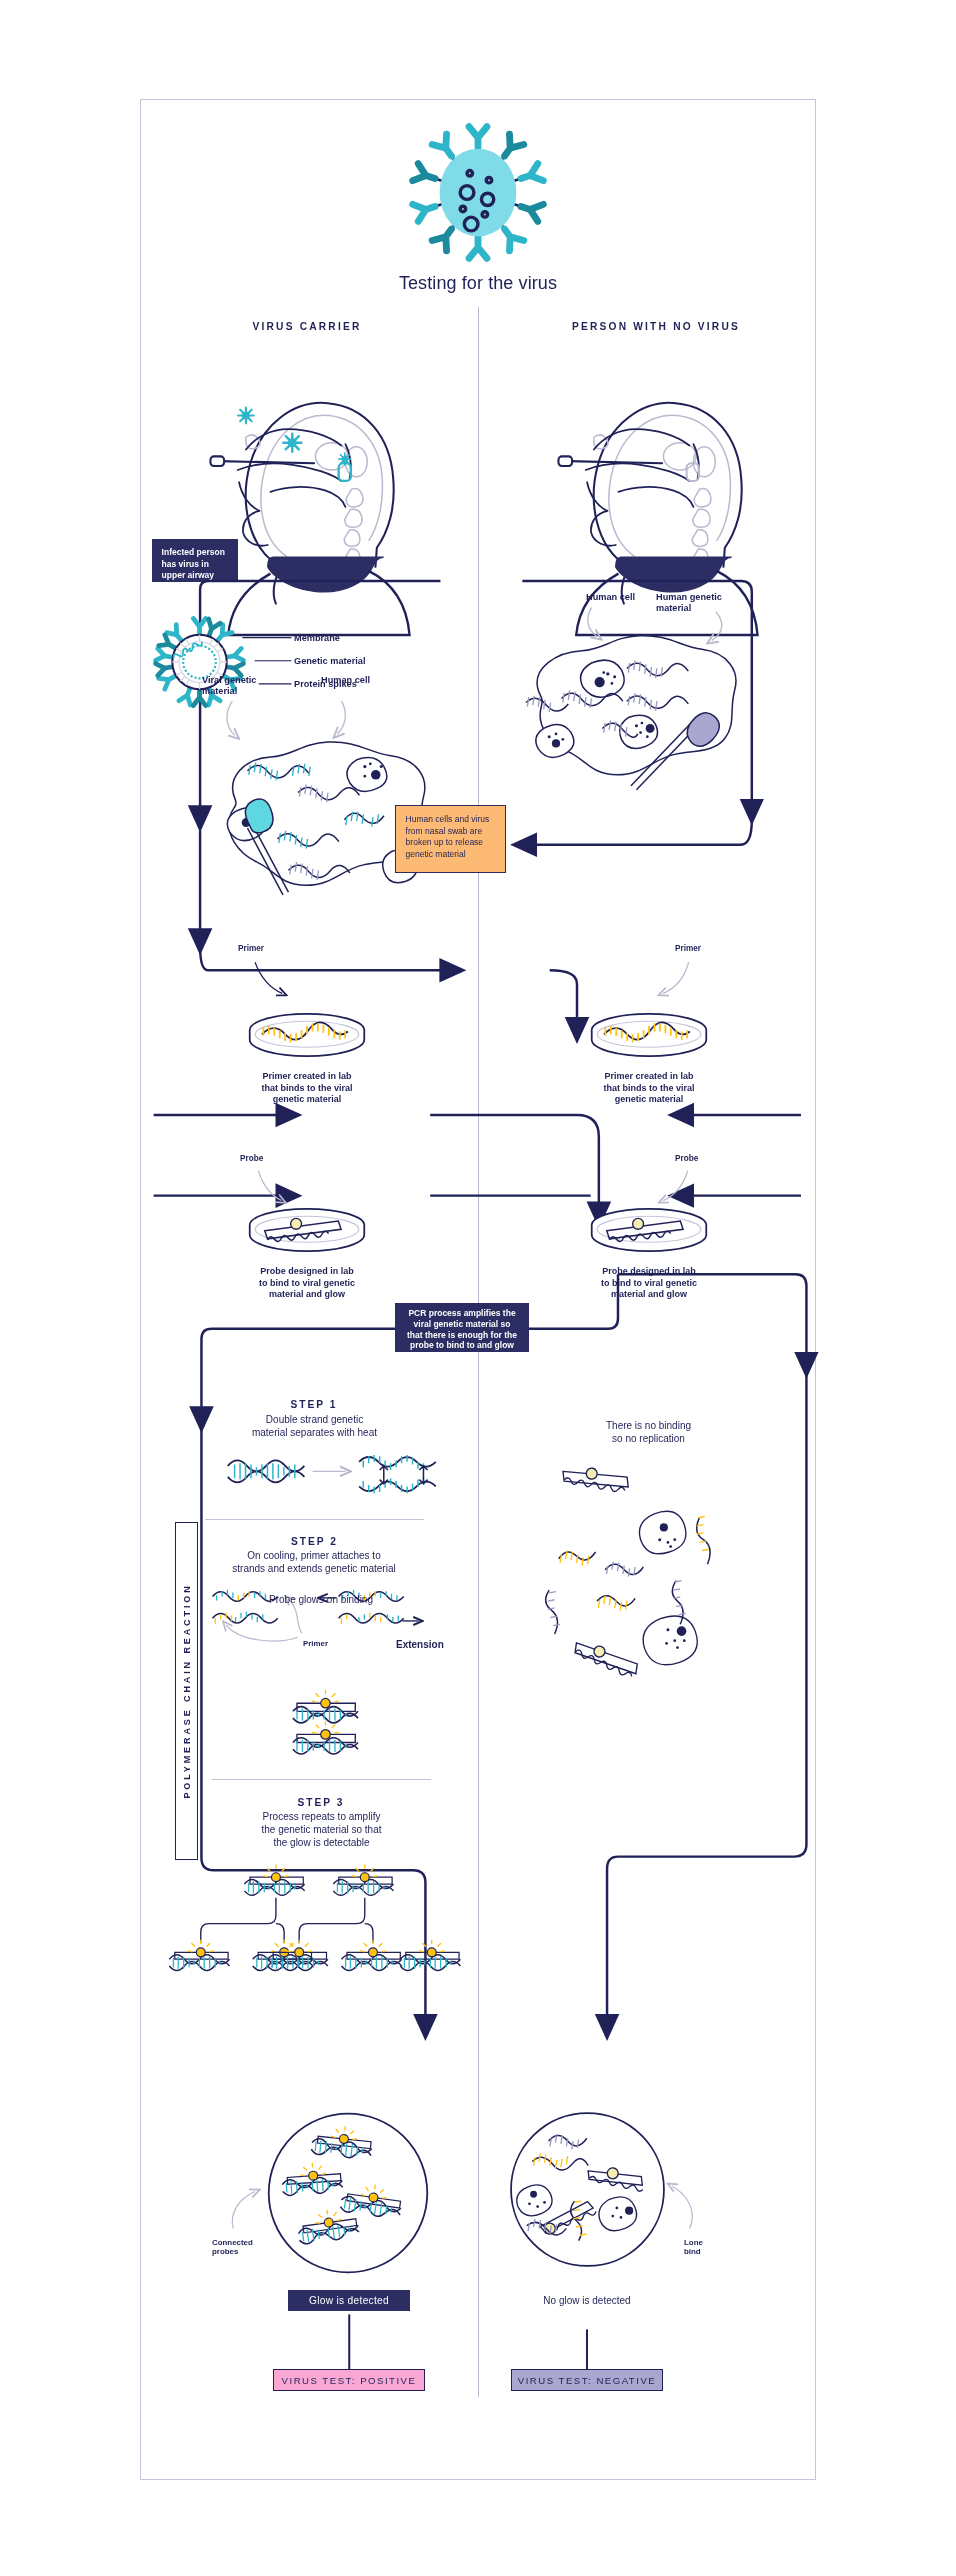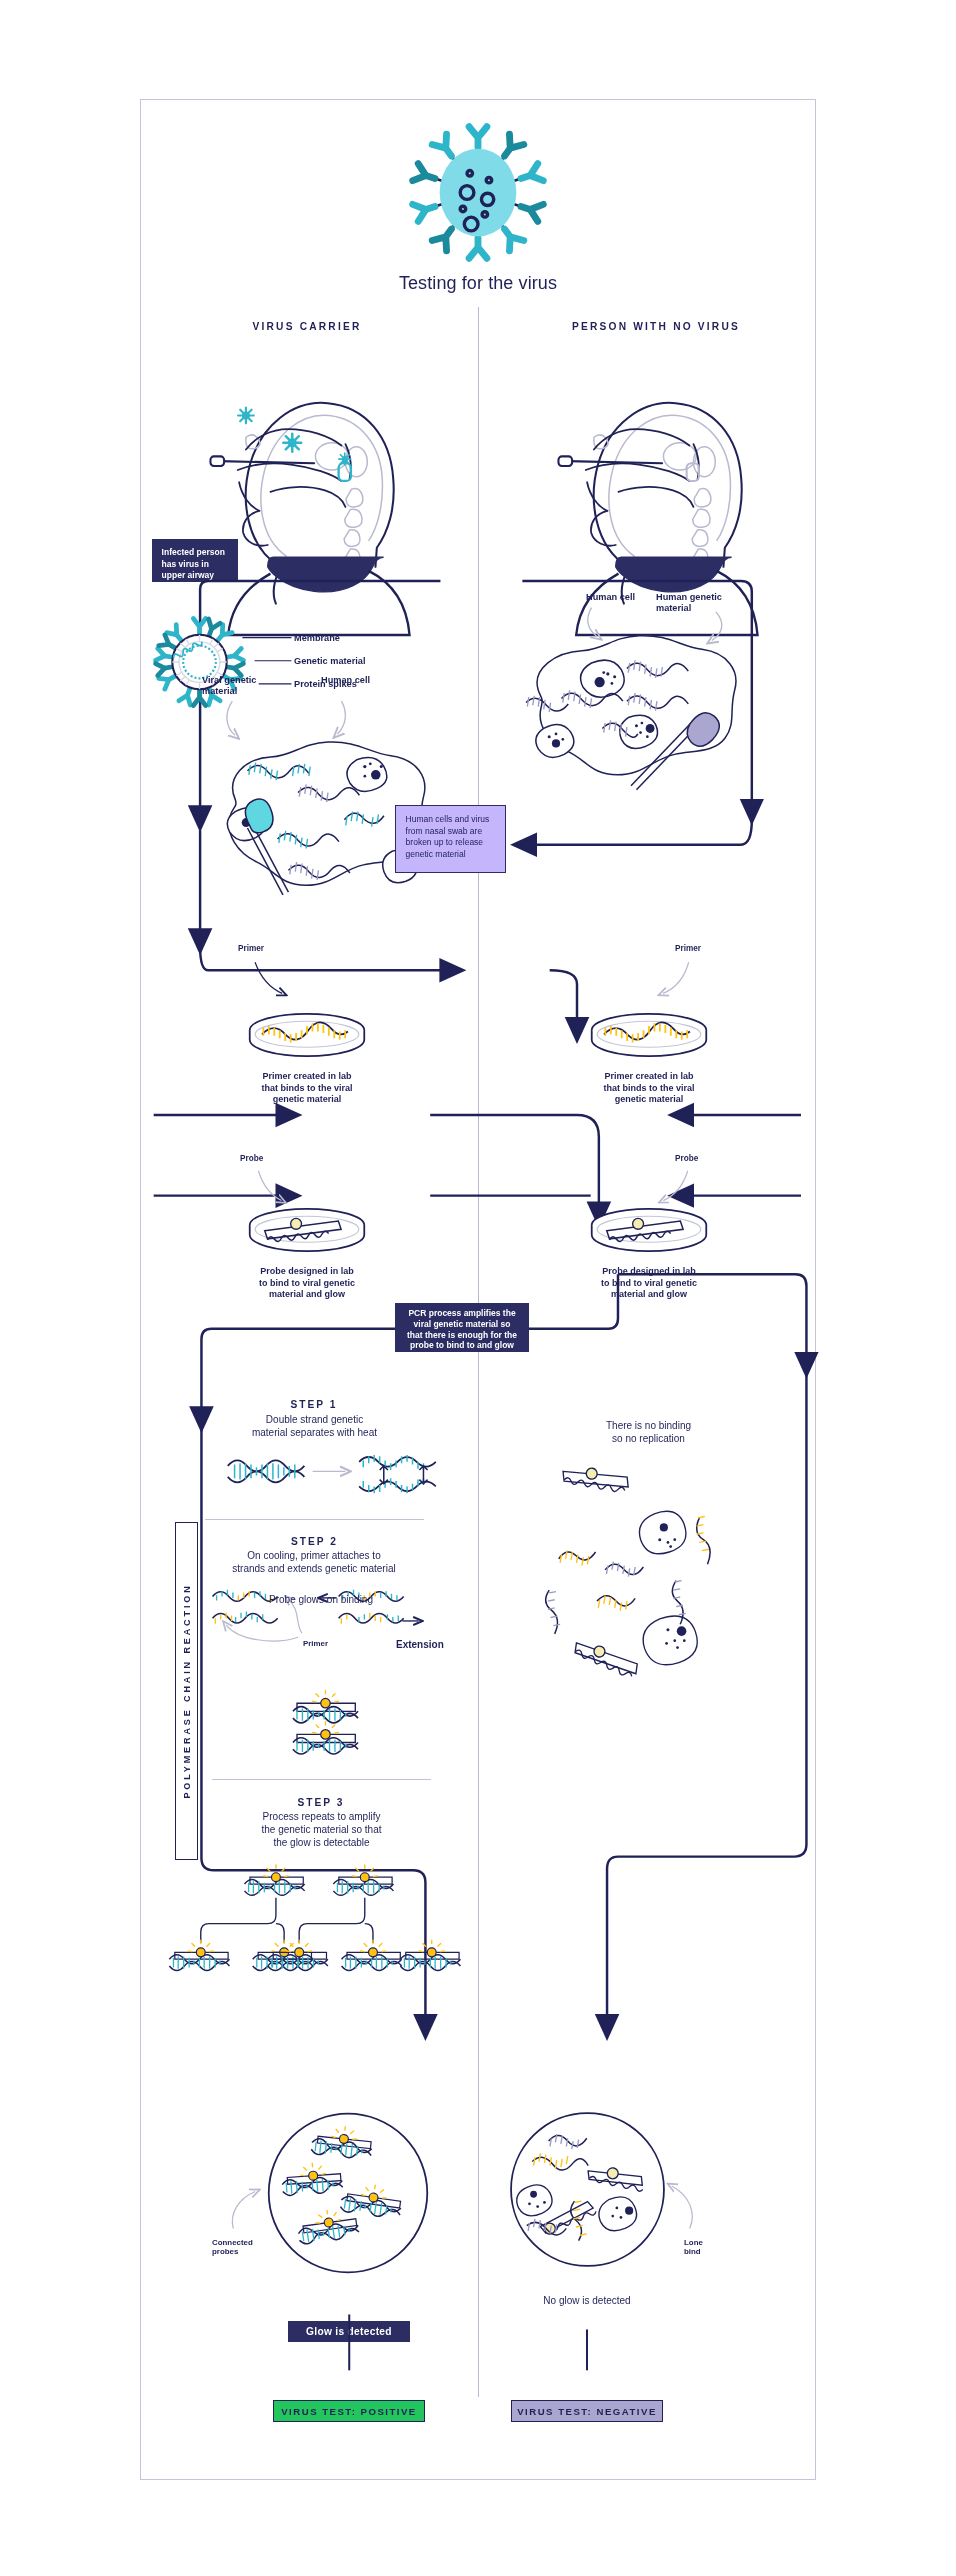--- a/index.html
+++ b/index.html
@@ -14,27 +14,27 @@
   .ttl{position:absolute;text-align:center;font-family:"Liberation Sans",sans-serif;color:#1f2157;}
   .hero-title{left:273px;top:273px;width:410px;font-size:18px;font-weight:400;letter-spacing:0.1px;}
   .coltitle{font-size:10.2px;font-weight:700;letter-spacing:2.2px;color:#1f2157;}
   .cap{font-size:10px;line-height:1.3;color:#1f2157;font-weight:400;}
   .capb{font-size:10px;line-height:1.3;color:#1f2157;font-weight:700;}
   .smallb{font-size:9.2px;color:#1f2157;font-weight:700;}
   .stepnum{font-size:10.2px;font-weight:700;letter-spacing:2px;color:#1f2157;}
 
   
   .cbox{position:absolute;background:#2b2d63;color:#ffffff;font-weight:700;font-size:10.2px;line-height:1.35;padding:8.2px 9.6px;box-sizing:border-box;}
-  .wbox{position:absolute;background:#c4b5fd;border:1.1px solid #2b2d63;color:#1f2157;font-size:10.2px;line-height:1.35;padding:8.2px 9.6px;box-sizing:border-box;text-align:center;}
+  .wbox{position:absolute;background:#fdba74;border:1.1px solid #2b2d63;color:#1f2157;font-size:10.2px;line-height:1.35;padding:8.2px 9.6px;box-sizing:border-box;text-align:center;}
 
   
   .badge{position:absolute;border:1.4px solid #1f2157;box-sizing:border-box;
-         font-size:9.6px;font-weight:700;letter-spacing:1.5px;color:#1f2157;
-         display:flex;align-items:center;justify-content:center;margin-top:31px;}
-  .badge.pos{background:#22c55e;}
+         font-size:9.6px;font-weight:400;letter-spacing:1.5px;color:#1f2157;
+         display:flex;align-items:center;justify-content:center;}
+  .badge.pos{background:#f9a8d4;}
   .badge.neg{background:#aaa6cf;}
   .badge.dark{background:#2b2d63;color:#fff;border-color:#2b2d63;letter-spacing:0.3px;font-size:10.2px;}
 
   
   .pcr-rail{position:absolute;left:175px;top:1522px;width:23px;height:338px;
             background:#ffffff;border:1.4px solid #1f2157;box-sizing:border-box;}
   .pcr-rail span{display:block;transform:rotate(-90deg);transform-origin:center;
             white-space:nowrap;position:absolute;left:50%;top:50%;
             margin-left:-161px;margin-top:-5.5px;width:321px;text-align:center;
             font-size:9px;font-weight:700;letter-spacing:2.9px;color:#1f2157;}

